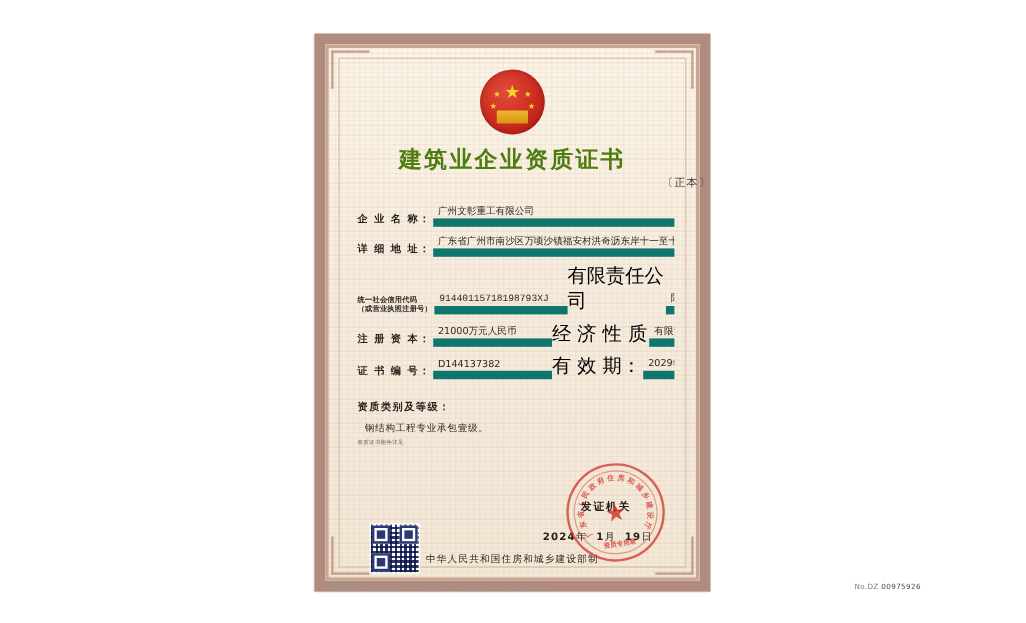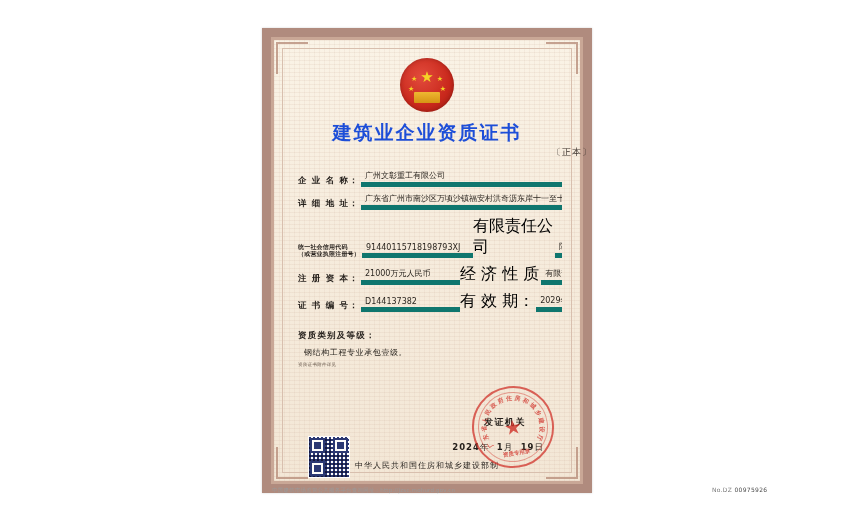--- a/index.html
+++ b/index.html
@@ -113,21 +113,21 @@
   
   .title {
     position: absolute;
     left: 0; right: 0;
     top: 92px;
     text-align: center;
     font-family: Liberation Sans, sans-serif;
     font-size: 19px;
     font-weight: bold;
     letter-spacing: 2px;
-    color: #1d4ed8;
+    color: #4d7c0f;
   }
   .subtitle {
     position: absolute;
     left: 0; right: 0;
     top: 118px;
     text-align: right;
     font-size: 9px;
     letter-spacing: 1px;
     color: #3a322c;
   }
@@ -149,21 +149,21 @@
     font-size: 8.5px;
     color: #231e1a;
     letter-spacing: 1.2px;
     white-space: nowrap;
     font-weight: bold;
   }
   .row .val {
     flex: 1;
     font-size: 8px;
     color: #2b2620;
-    border-bottom: 5px solid #0f766e;
+    border-bottom: 7px solid #0f766e;
     padding: 0 3px 1px 4px;
     margin-left: 2px;
     white-space: nowrap;
     overflow: hidden;
   }
   .lbl2 {
     font-size: 6px;
     line-height: 1.15;
     color: #231e1a;
     white-space: nowrap;
@@ -357,21 +357,21 @@
       <div class="row">
         <div class="lbl">详 细 地 址：</div>
         <div class="val">广东省广州市南沙区万顷沙镇福安村洪奇沥东岸十一至十二涌</div>
       </div>
 
       <div class="row">
         <div style="display:flex;flex-direction:column;justify-content:flex-end;">
           <div class="lbl2">统一社会信用代码</div>
           <div class="lbl2">（或营业执照注册号）</div>
         </div>
-        <div class="val" style="flex:0 0 104px;">91440115718198793XJ</div>
+        <div class="val" style="flex:0 0 104px;font-family:Liberation Mono, monospace;">91440115718198793XJ</div>
         <div class="half-lbl">有限责任公司</div>
         <div class="val">陈宏领</div>
       </div>
 
       <div class="row">
         <div class="lbl">注 册 资 本：</div>
         <div class="val" style="flex:0 0 92px;">21000万元人民币</div>
         <div class="half-lbl">经 济 性 质</div>
         <div class="val">有限责任公司（法人独资）</div>
       </div>

